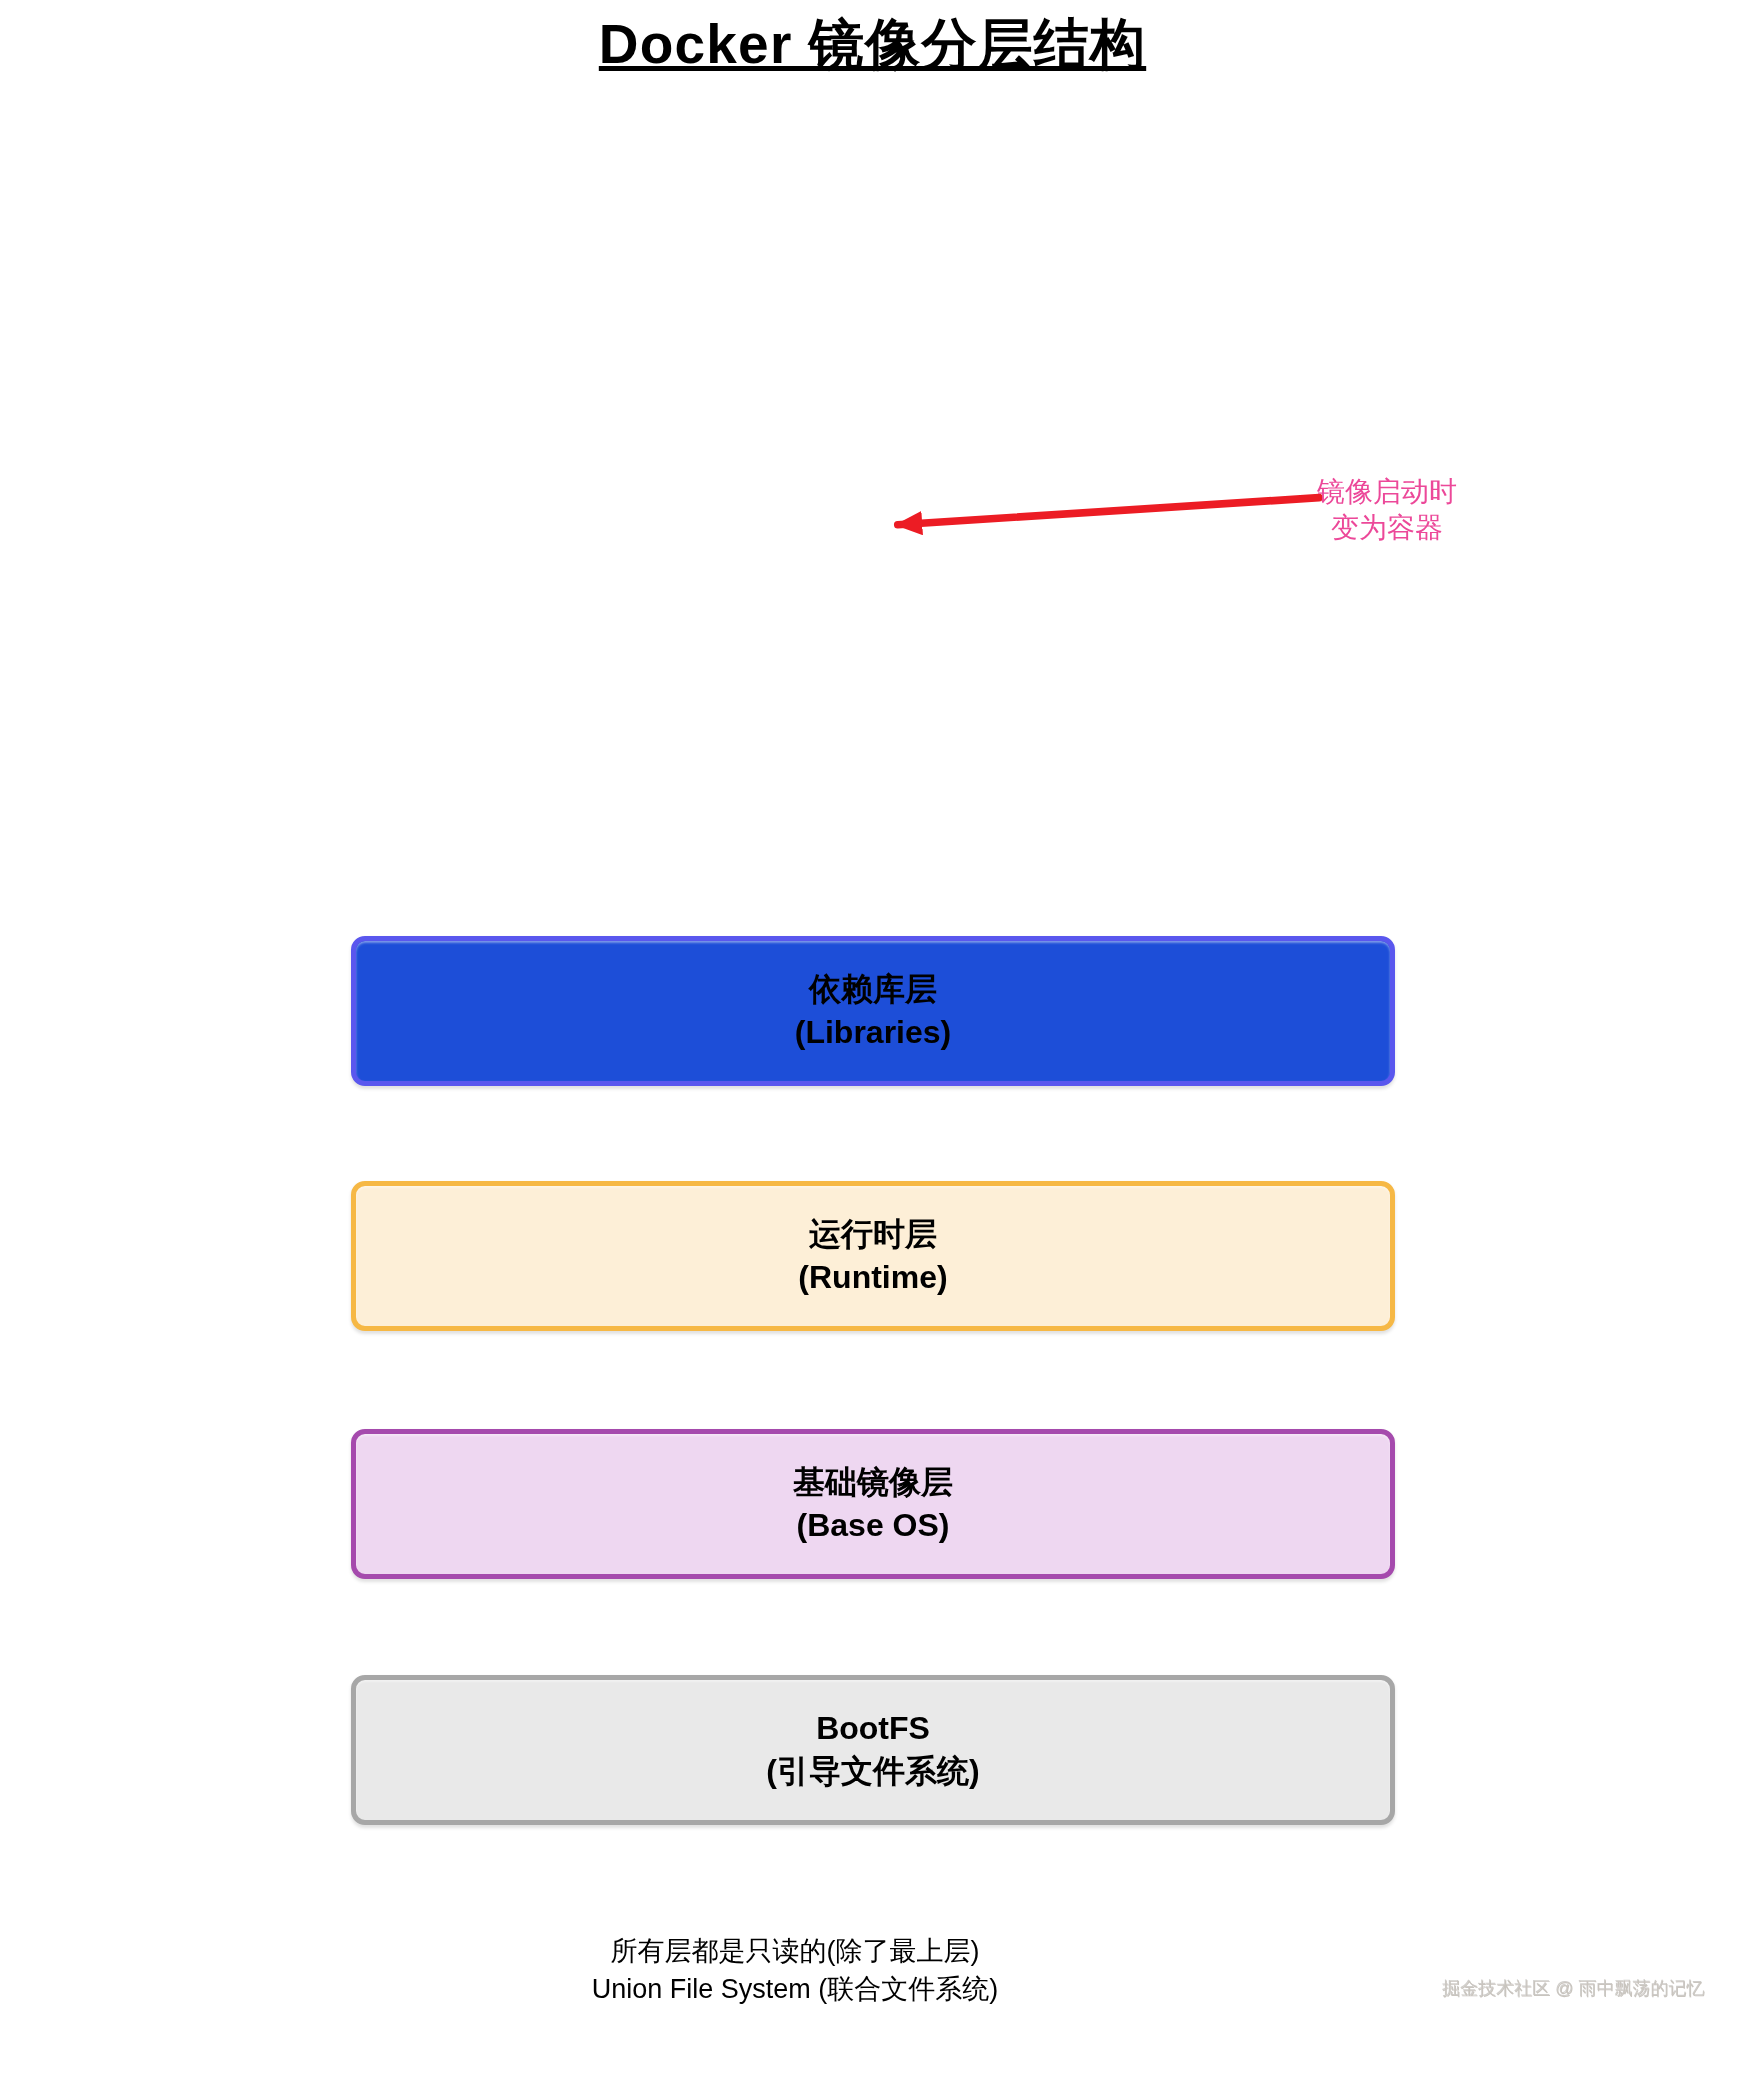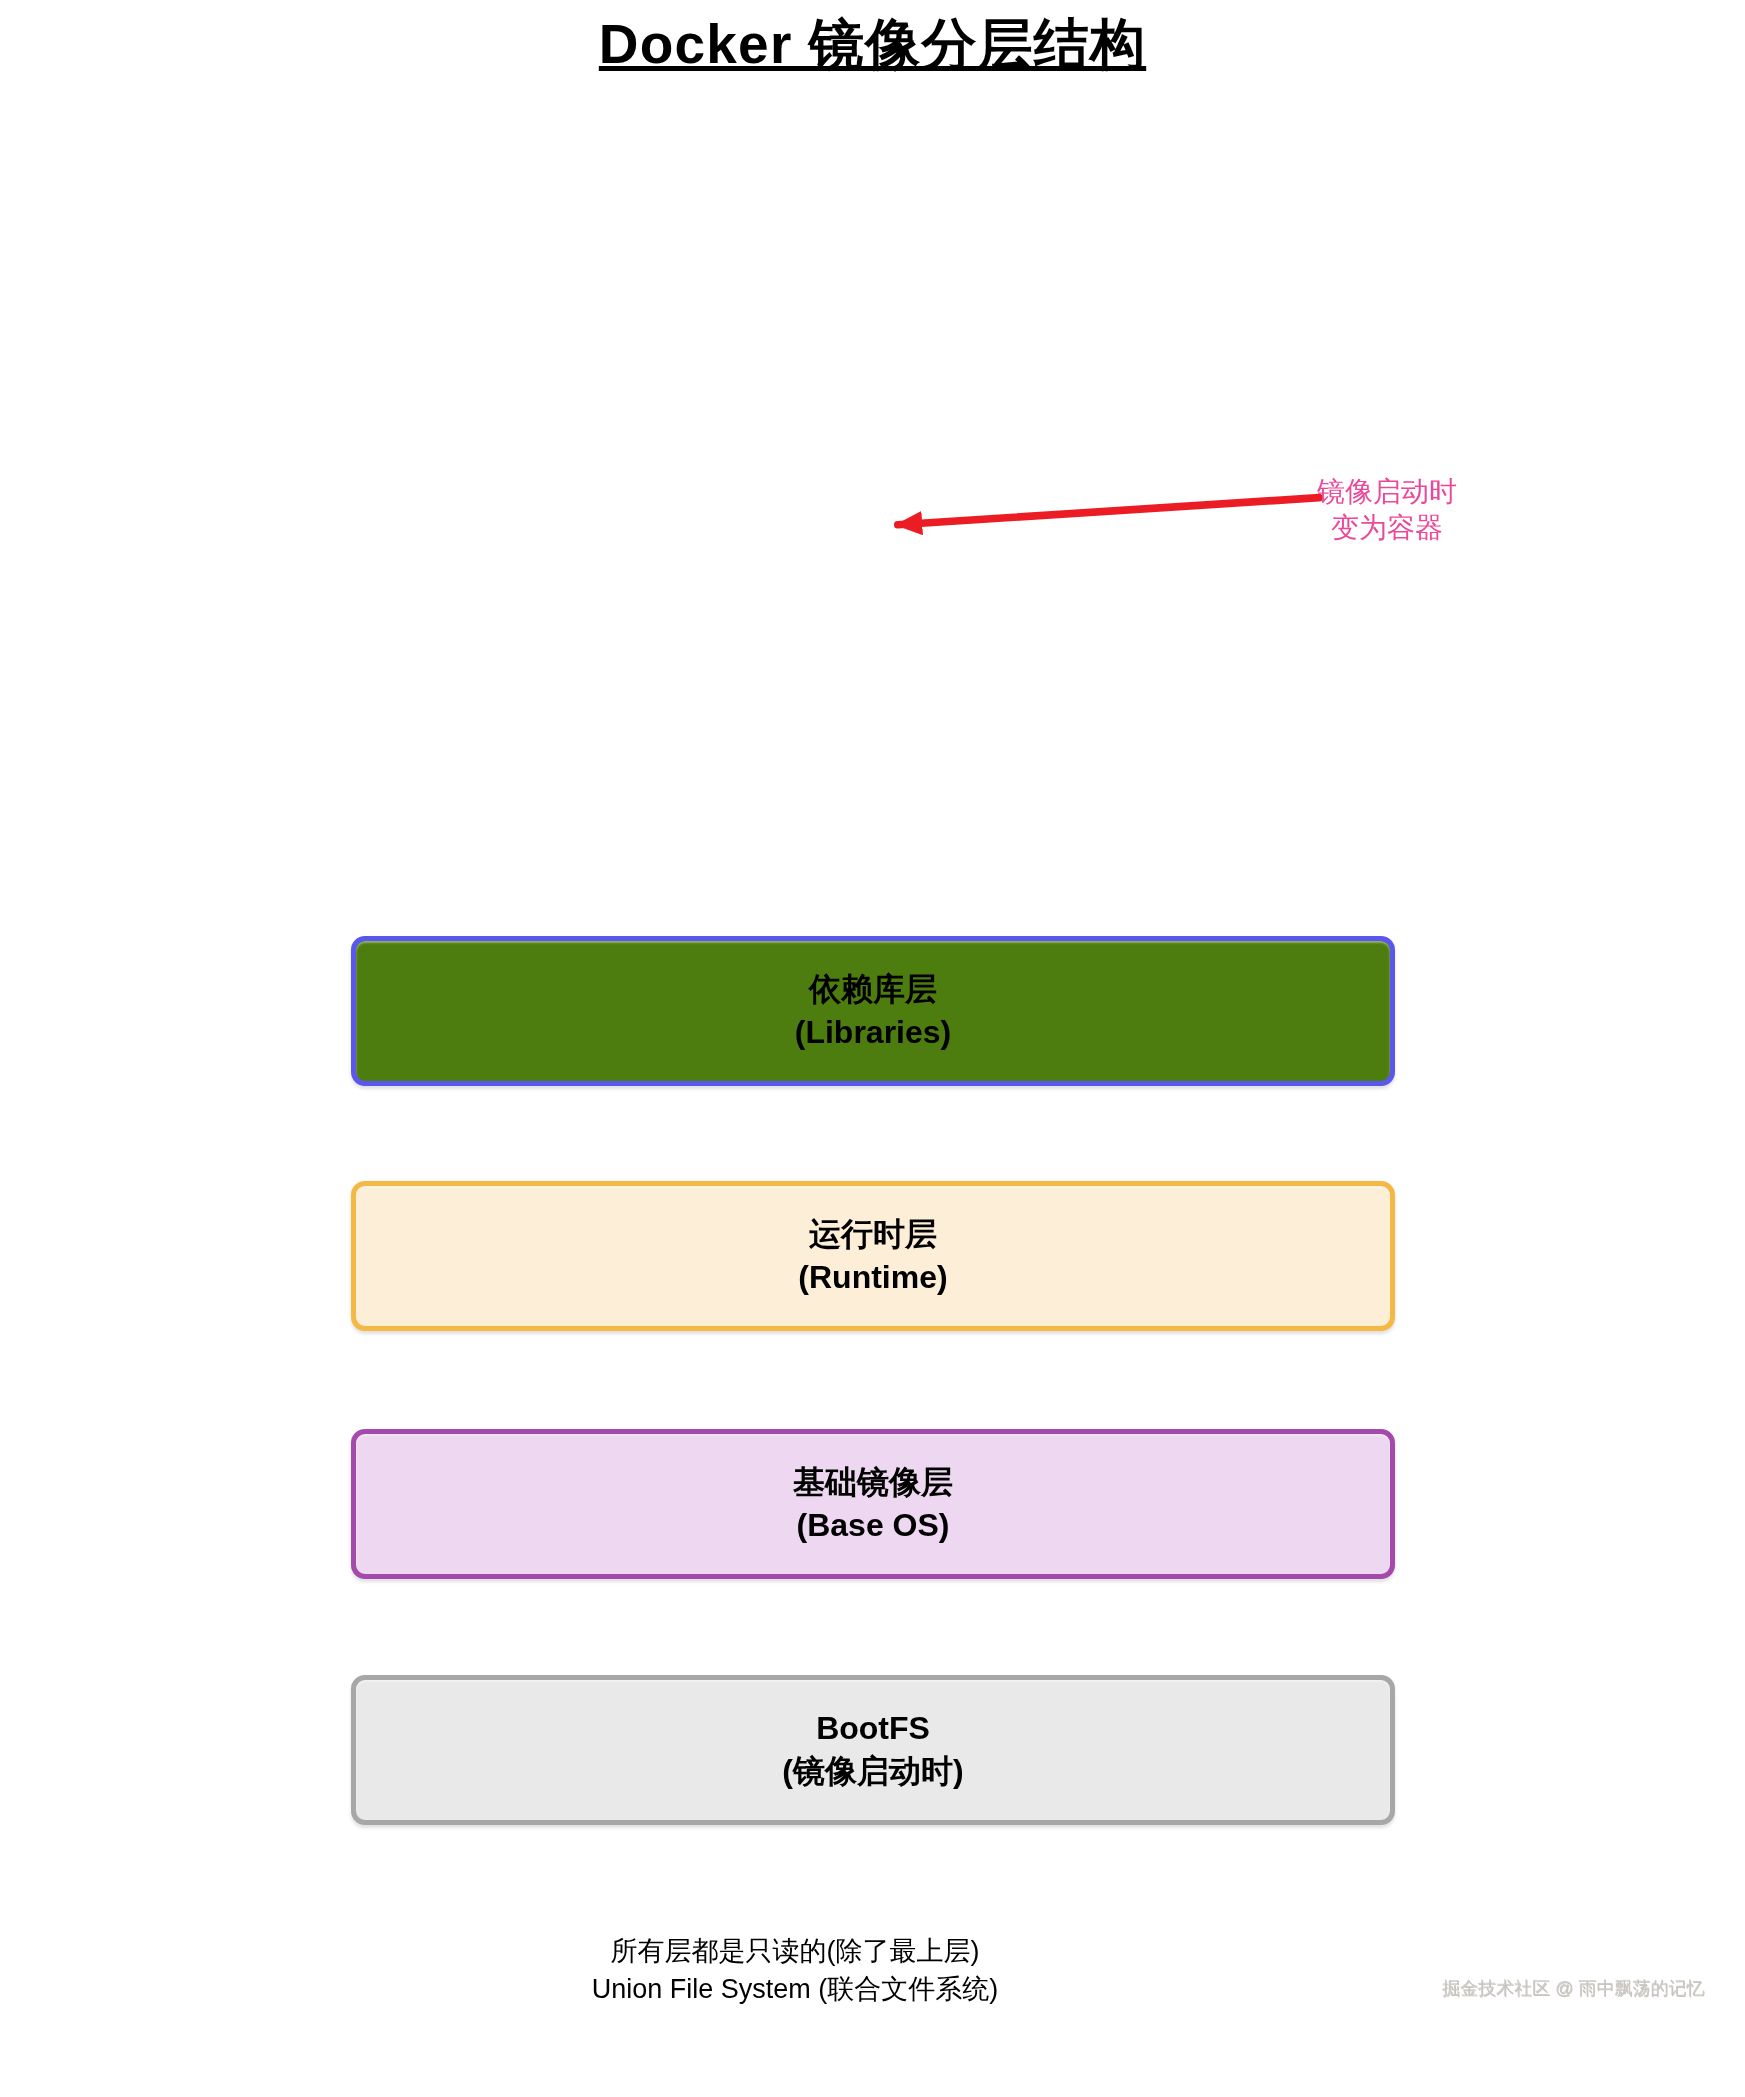--- a/index.html
+++ b/index.html
@@ -99,38 +99,38 @@
 </style>
 </head>
 <body>
 
 <div class="canvas">
 
   <h1 class="title">Docker 镜像分层结构</h1>
 
 
 
-  <div class="layer-box layer-2" style="background: #4d7c0f; border-color: rgb(90, 87, 238);">
+  <div class="layer-box layer-2" style="background: #1d4ed8; border-color: rgb(90, 87, 238);">
     <div class="layer-line">依赖库层</div>
     <div class="layer-line">(Libraries)</div>
   </div>
 
   <div class="layer-box layer-4" style="background: rgb(238, 215, 241); border-color: rgb(165, 74, 173);">
     <div class="layer-line">基础镜像层</div>
     <div class="layer-line">(Base OS)</div>
   </div>
 
   <div class="layer-box layer-3" style="background: rgb(253, 239, 215); border-color: rgb(246, 184, 69);">
     <div class="layer-line">运行时层</div>
     <div class="layer-line">(Runtime)</div>
   </div>
 
   <div class="layer-box layer-5" style="background: rgb(233, 233, 233); border-color: rgb(167, 167, 167);">
     <div class="layer-line">BootFS</div>
-    <div class="layer-line">(镜像启动时)</div>
+    <div class="layer-line">(引导文件系统)</div>
   </div>
 
   <svg class="arrow-overlay" viewBox="0 0 2970 3569" xmlns="http://www.w3.org/2000/svg" aria-hidden="true">
     <defs>
       <marker id="arrow-head" markerWidth="3.6" markerHeight="3.2" refX="3.2" refY="1.6" orient="auto">
         <path class="arrow-head-path" d="M0,0 L3.6,1.6 L0,3.2 z" fill="#ec1c24"></path>
       </marker>
     </defs>
     <line class="arrow-line" x1="2245" y1="847" x2="1528" y2="893" stroke="#ec1c24" stroke-width="13" stroke-linecap="round" marker-end="url(#arrow-head)"></line>
   </svg>

